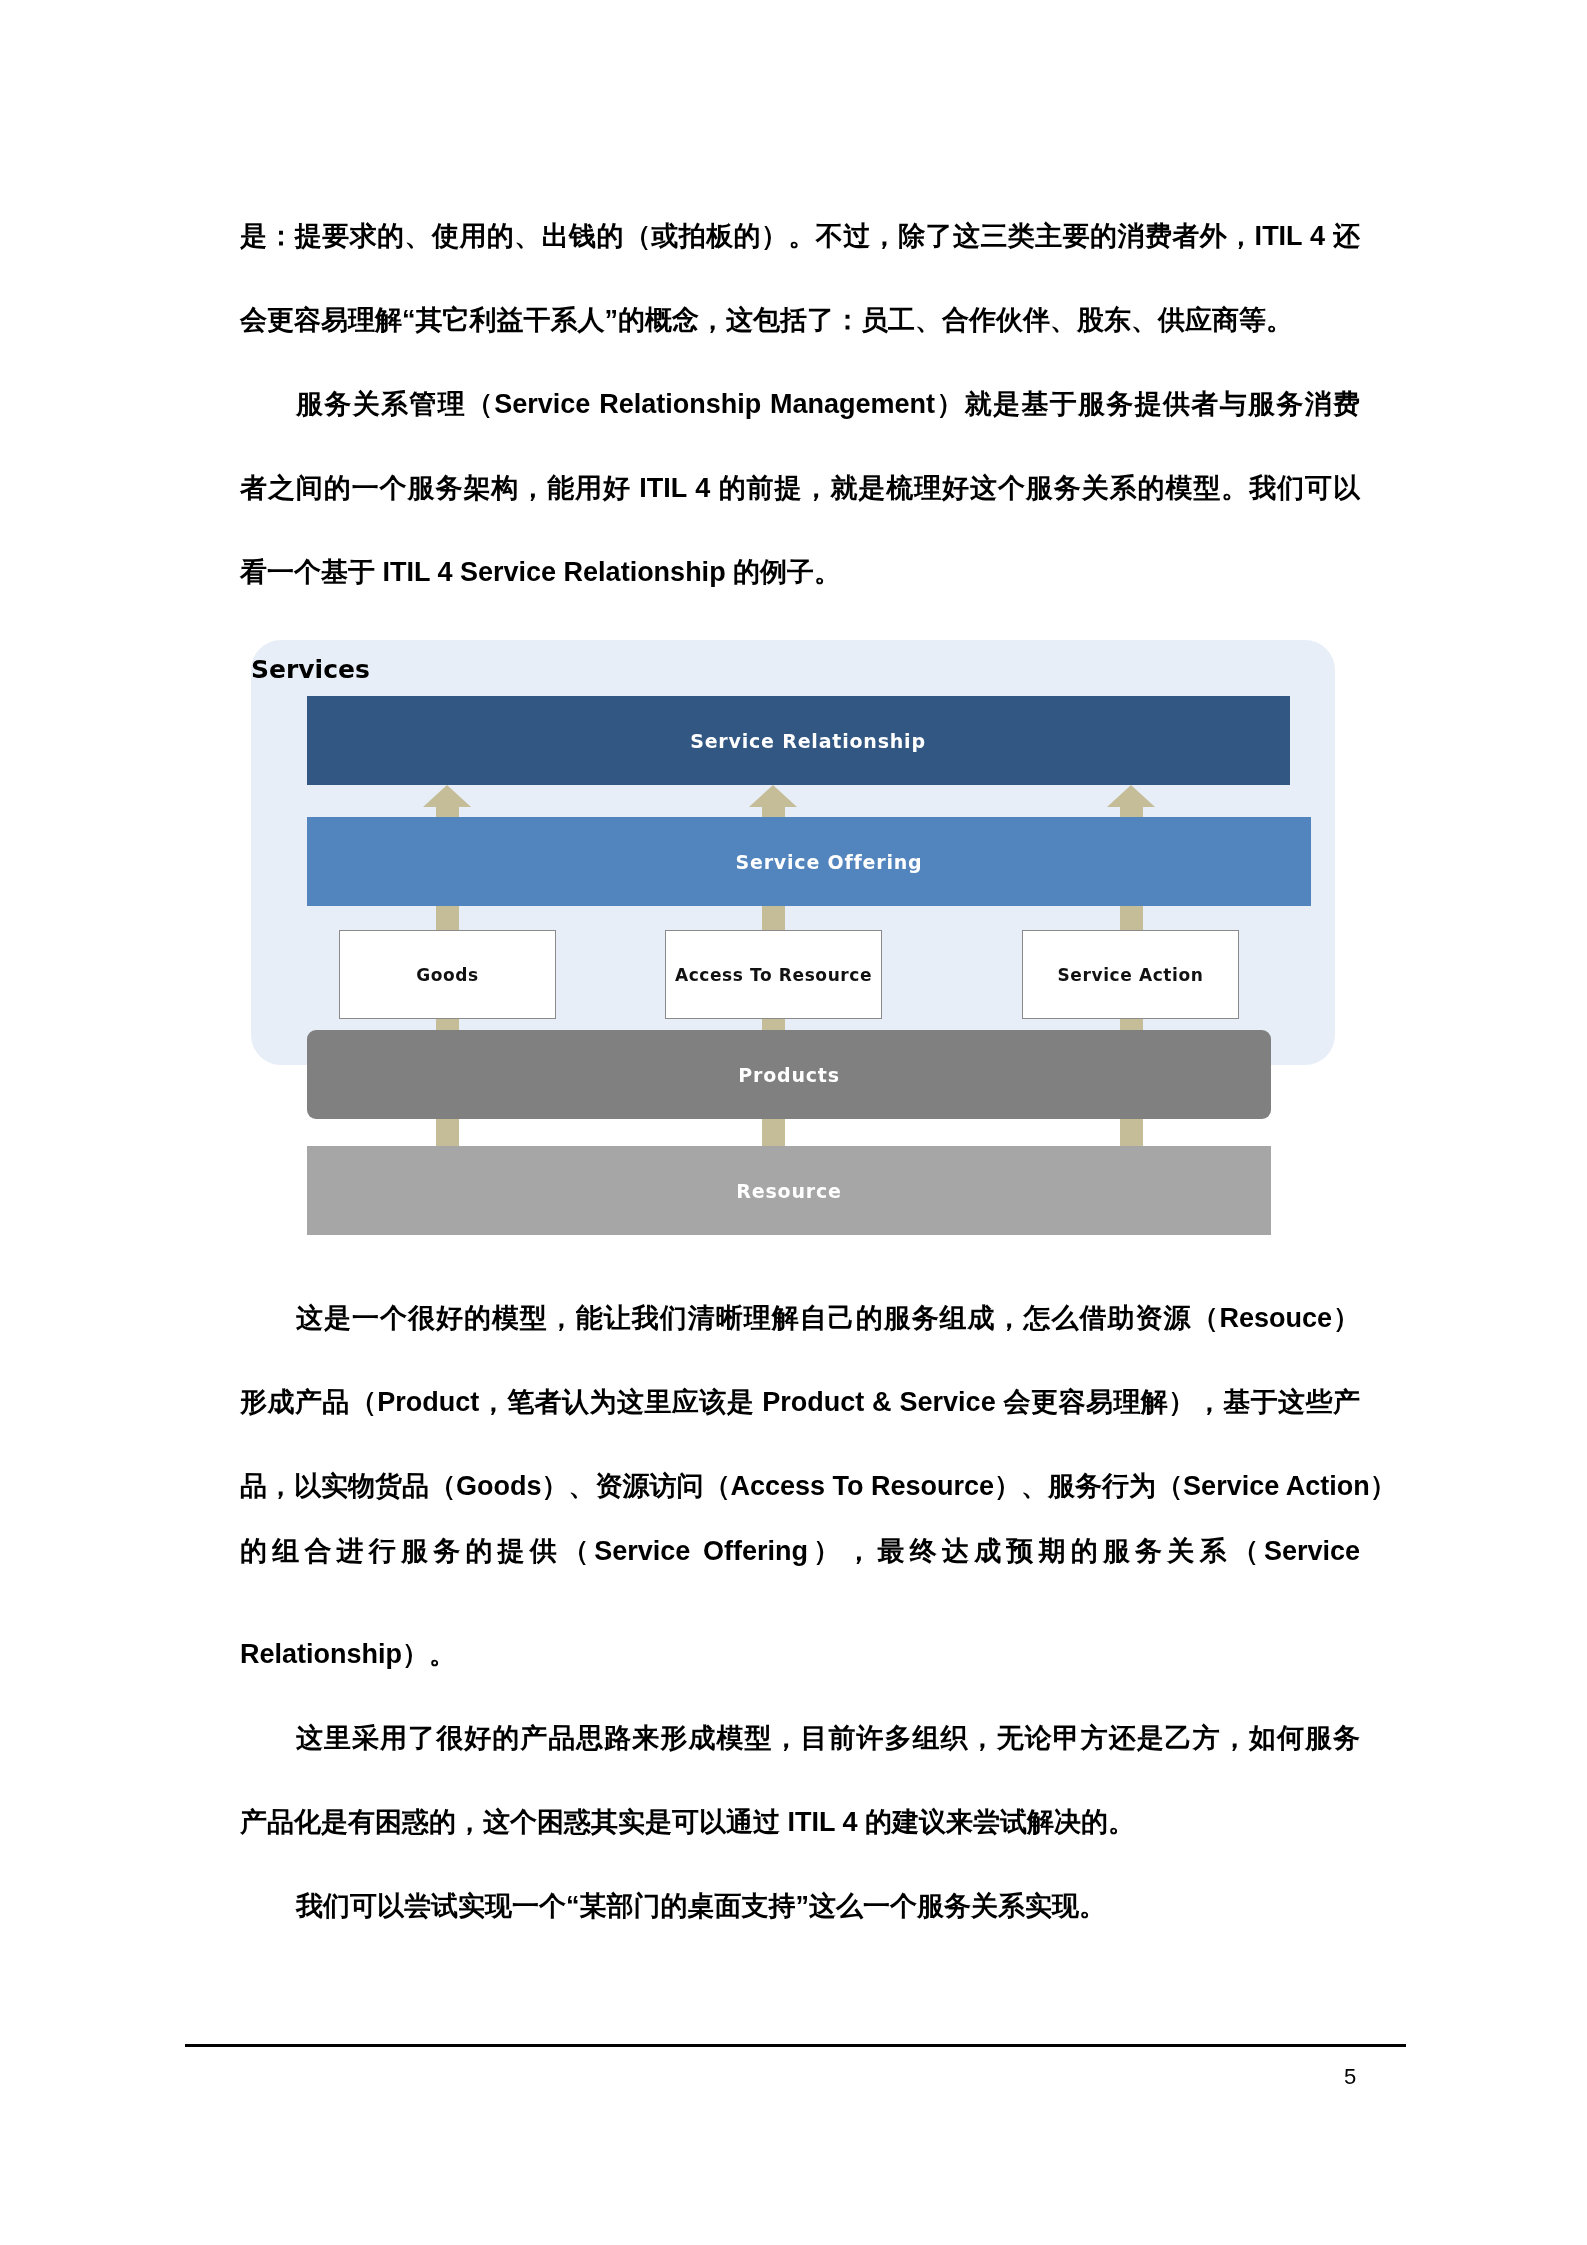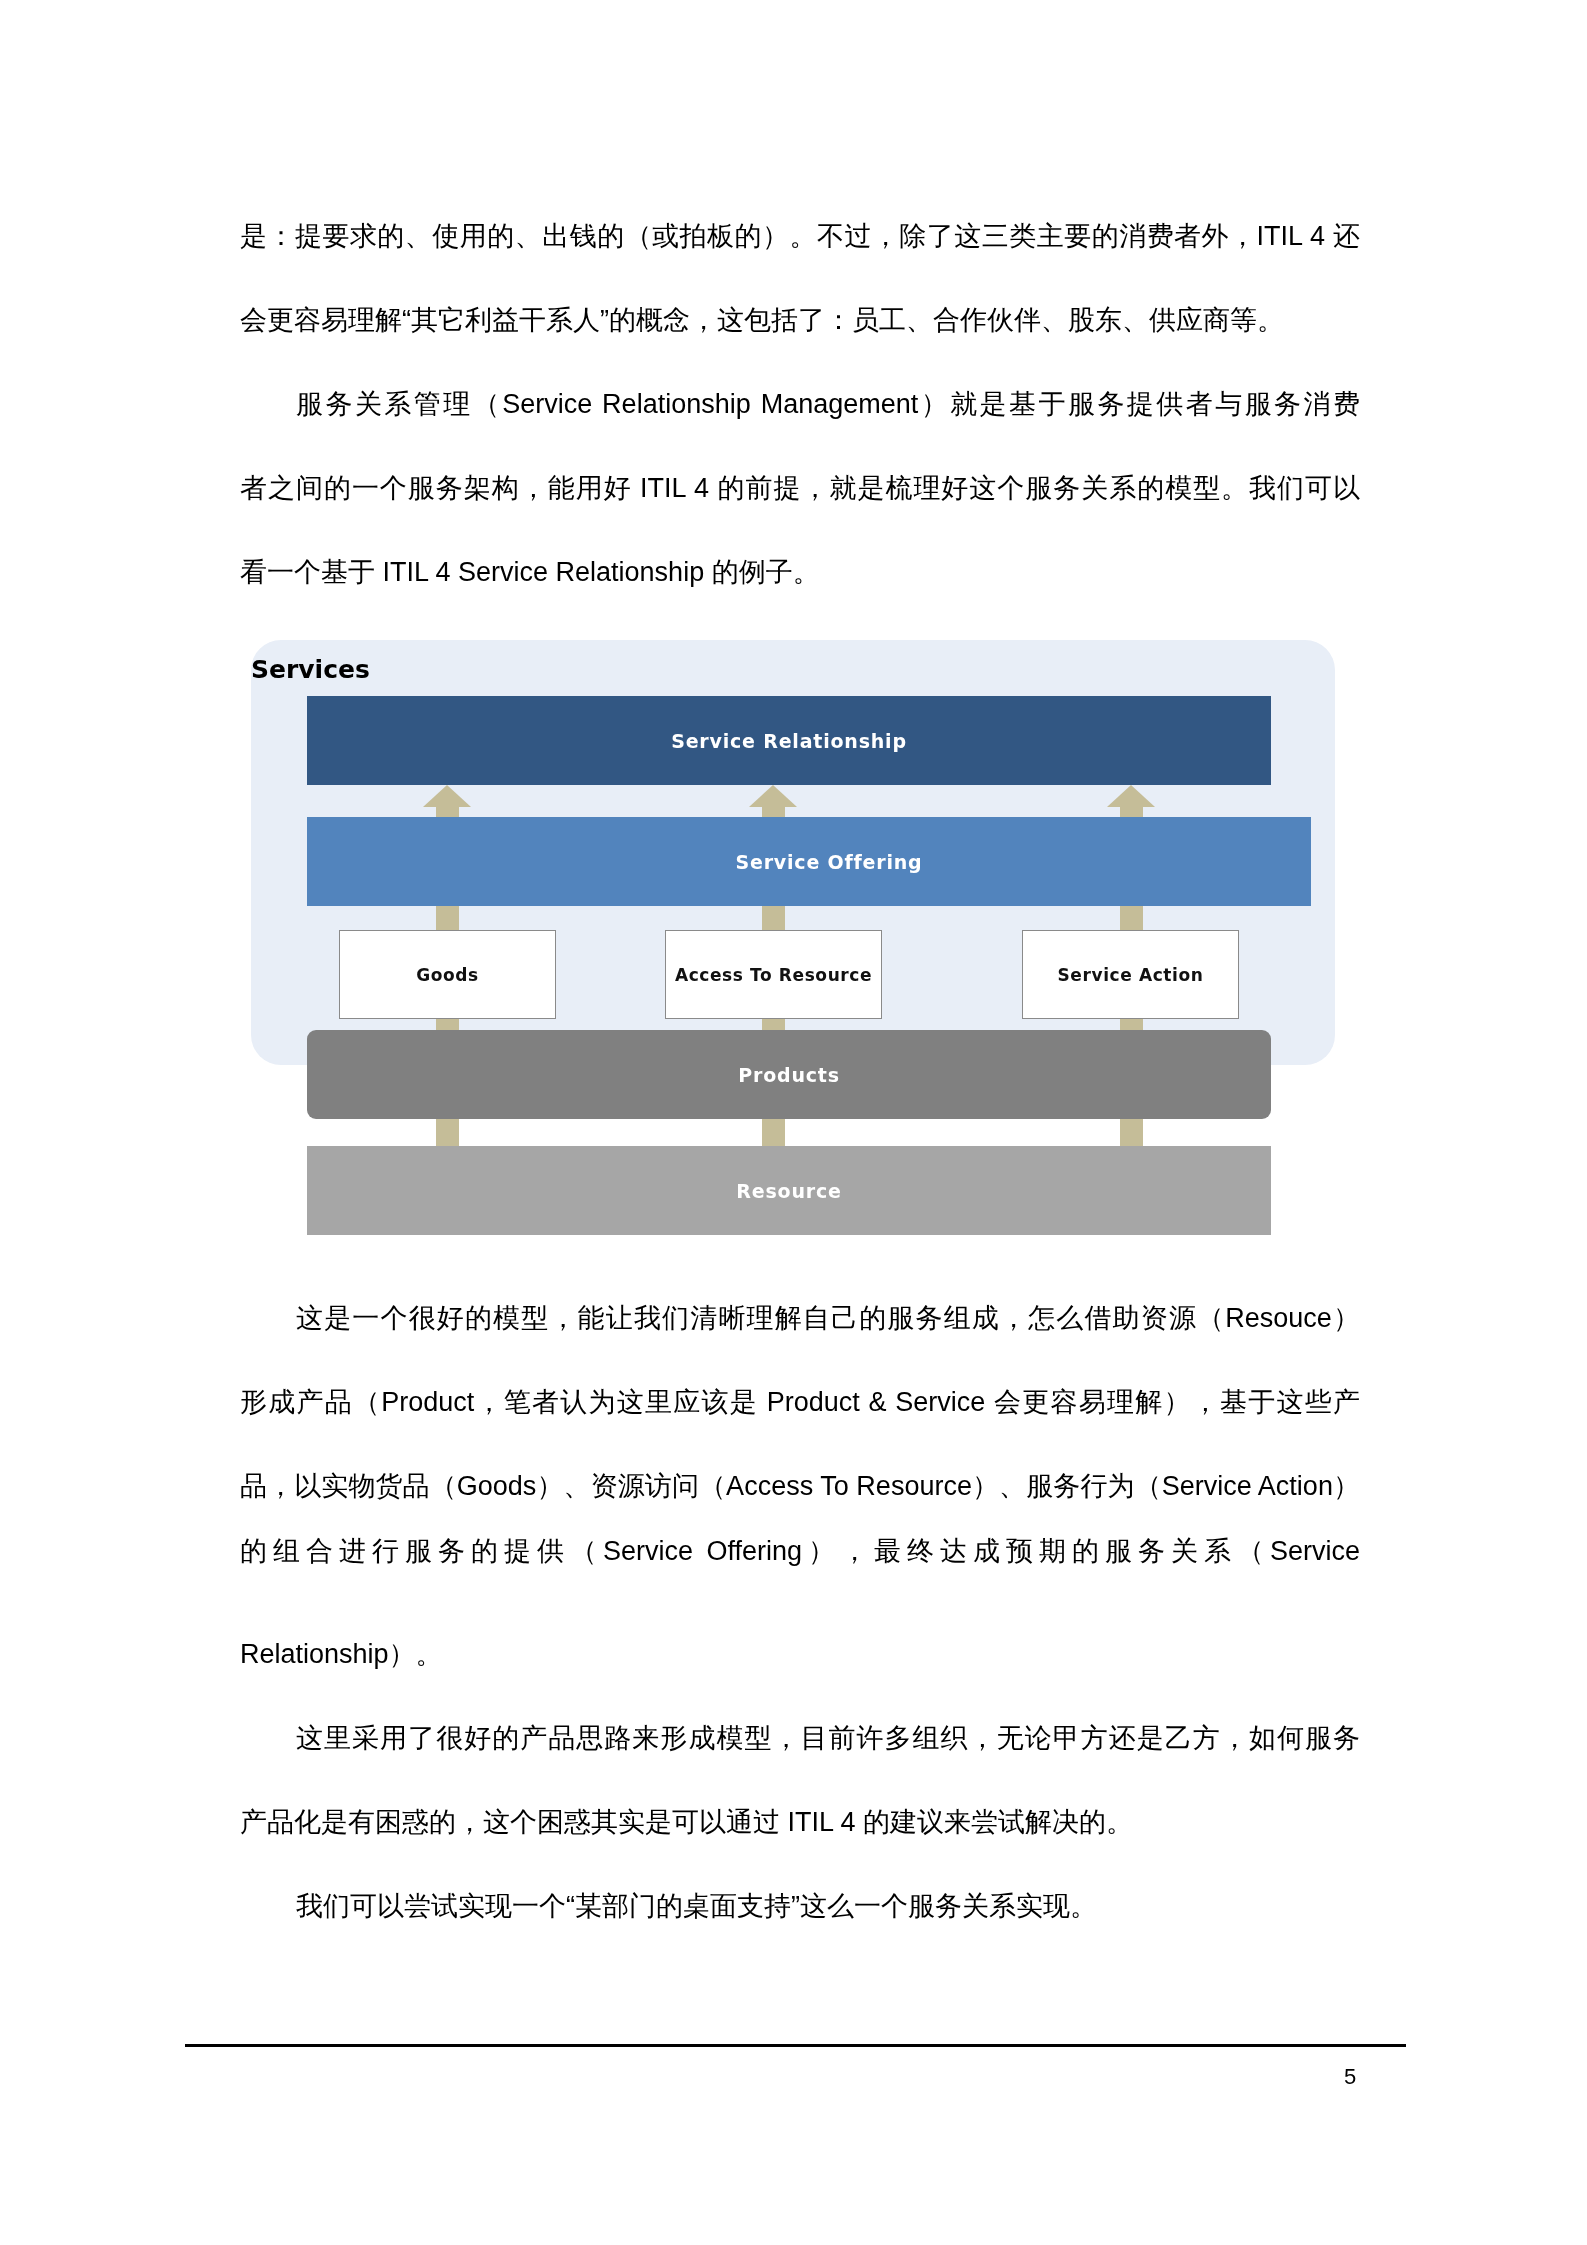--- a/index.html
+++ b/index.html
@@ -1,31 +1,31 @@
 <!DOCTYPE html>
 <html><head>
 <meta charset="utf-8">
 <style>
   html, body { margin:0; padding:0; background:#ffffff; }
   body { width:1587px; height:2245px; position:relative; overflow:hidden;
          font-family:"Liberation Sans", "DejaVu Sans", sans-serif; color:#000; }
   .line { position:absolute; left:240px; width:1120px; height:40px; line-height:40px;
-          font-size:27px; white-space:nowrap; }
+          font-size:27px; white-space:nowrap;font-weight:bold; }
   .line.indent { left:296px; width:1064px; }
   .line.justify { text-align:justify; text-align-last:justify; }
 
   .diagram { position:absolute; left:0; top:0; width:1587px; height:1260px; }
   .outer { position:absolute; left:251px; top:640px; width:1084px; height:425px;
            background:#e8eef7; border-radius:30px; }
   .dtitle { position:absolute; left:251px; top:650px; width:1084px; text-align:left;
             font-family:"DejaVu Sans", sans-serif; font-weight:bold; font-size:25px; line-height:40px; color:#000000; }
   .band { position:absolute; left:307px; width:964px; height:89px; display:flex;
           align-items:center; justify-content:center; color:#fff;
           font-family:"DejaVu Sans", sans-serif; font-weight:bold; font-size:19px; letter-spacing:0.8px; }
-  .band.sr { top:696px; background:#325783; }
+  .band.sr { top:696px; background:#325783;padding-left:19px; }
   .band.so { top:817px; background:#5284bd;padding-left:40px; }
   .band.pr { top:1030px; background:#808080;border-radius:9px; }
   .band.rs { top:1146px; background:#a6a6a6; }
   .shaft { position:absolute; width:23px; background:#c5bd98; }
   .head { position:absolute; width:0; height:0; border-left:24px solid transparent;
           border-right:24px solid transparent; border-bottom:22px solid #c5bd98; }
   .box { position:absolute; top:930px; width:217px; height:89px; background:#fff;
          border:1.5px solid #8a8a8a; box-sizing:border-box; display:flex; align-items:center;
          justify-content:center; font-family:"DejaVu Sans", sans-serif; font-weight:bold;
          font-size:17px; letter-spacing:0.6px; color:#111; }

